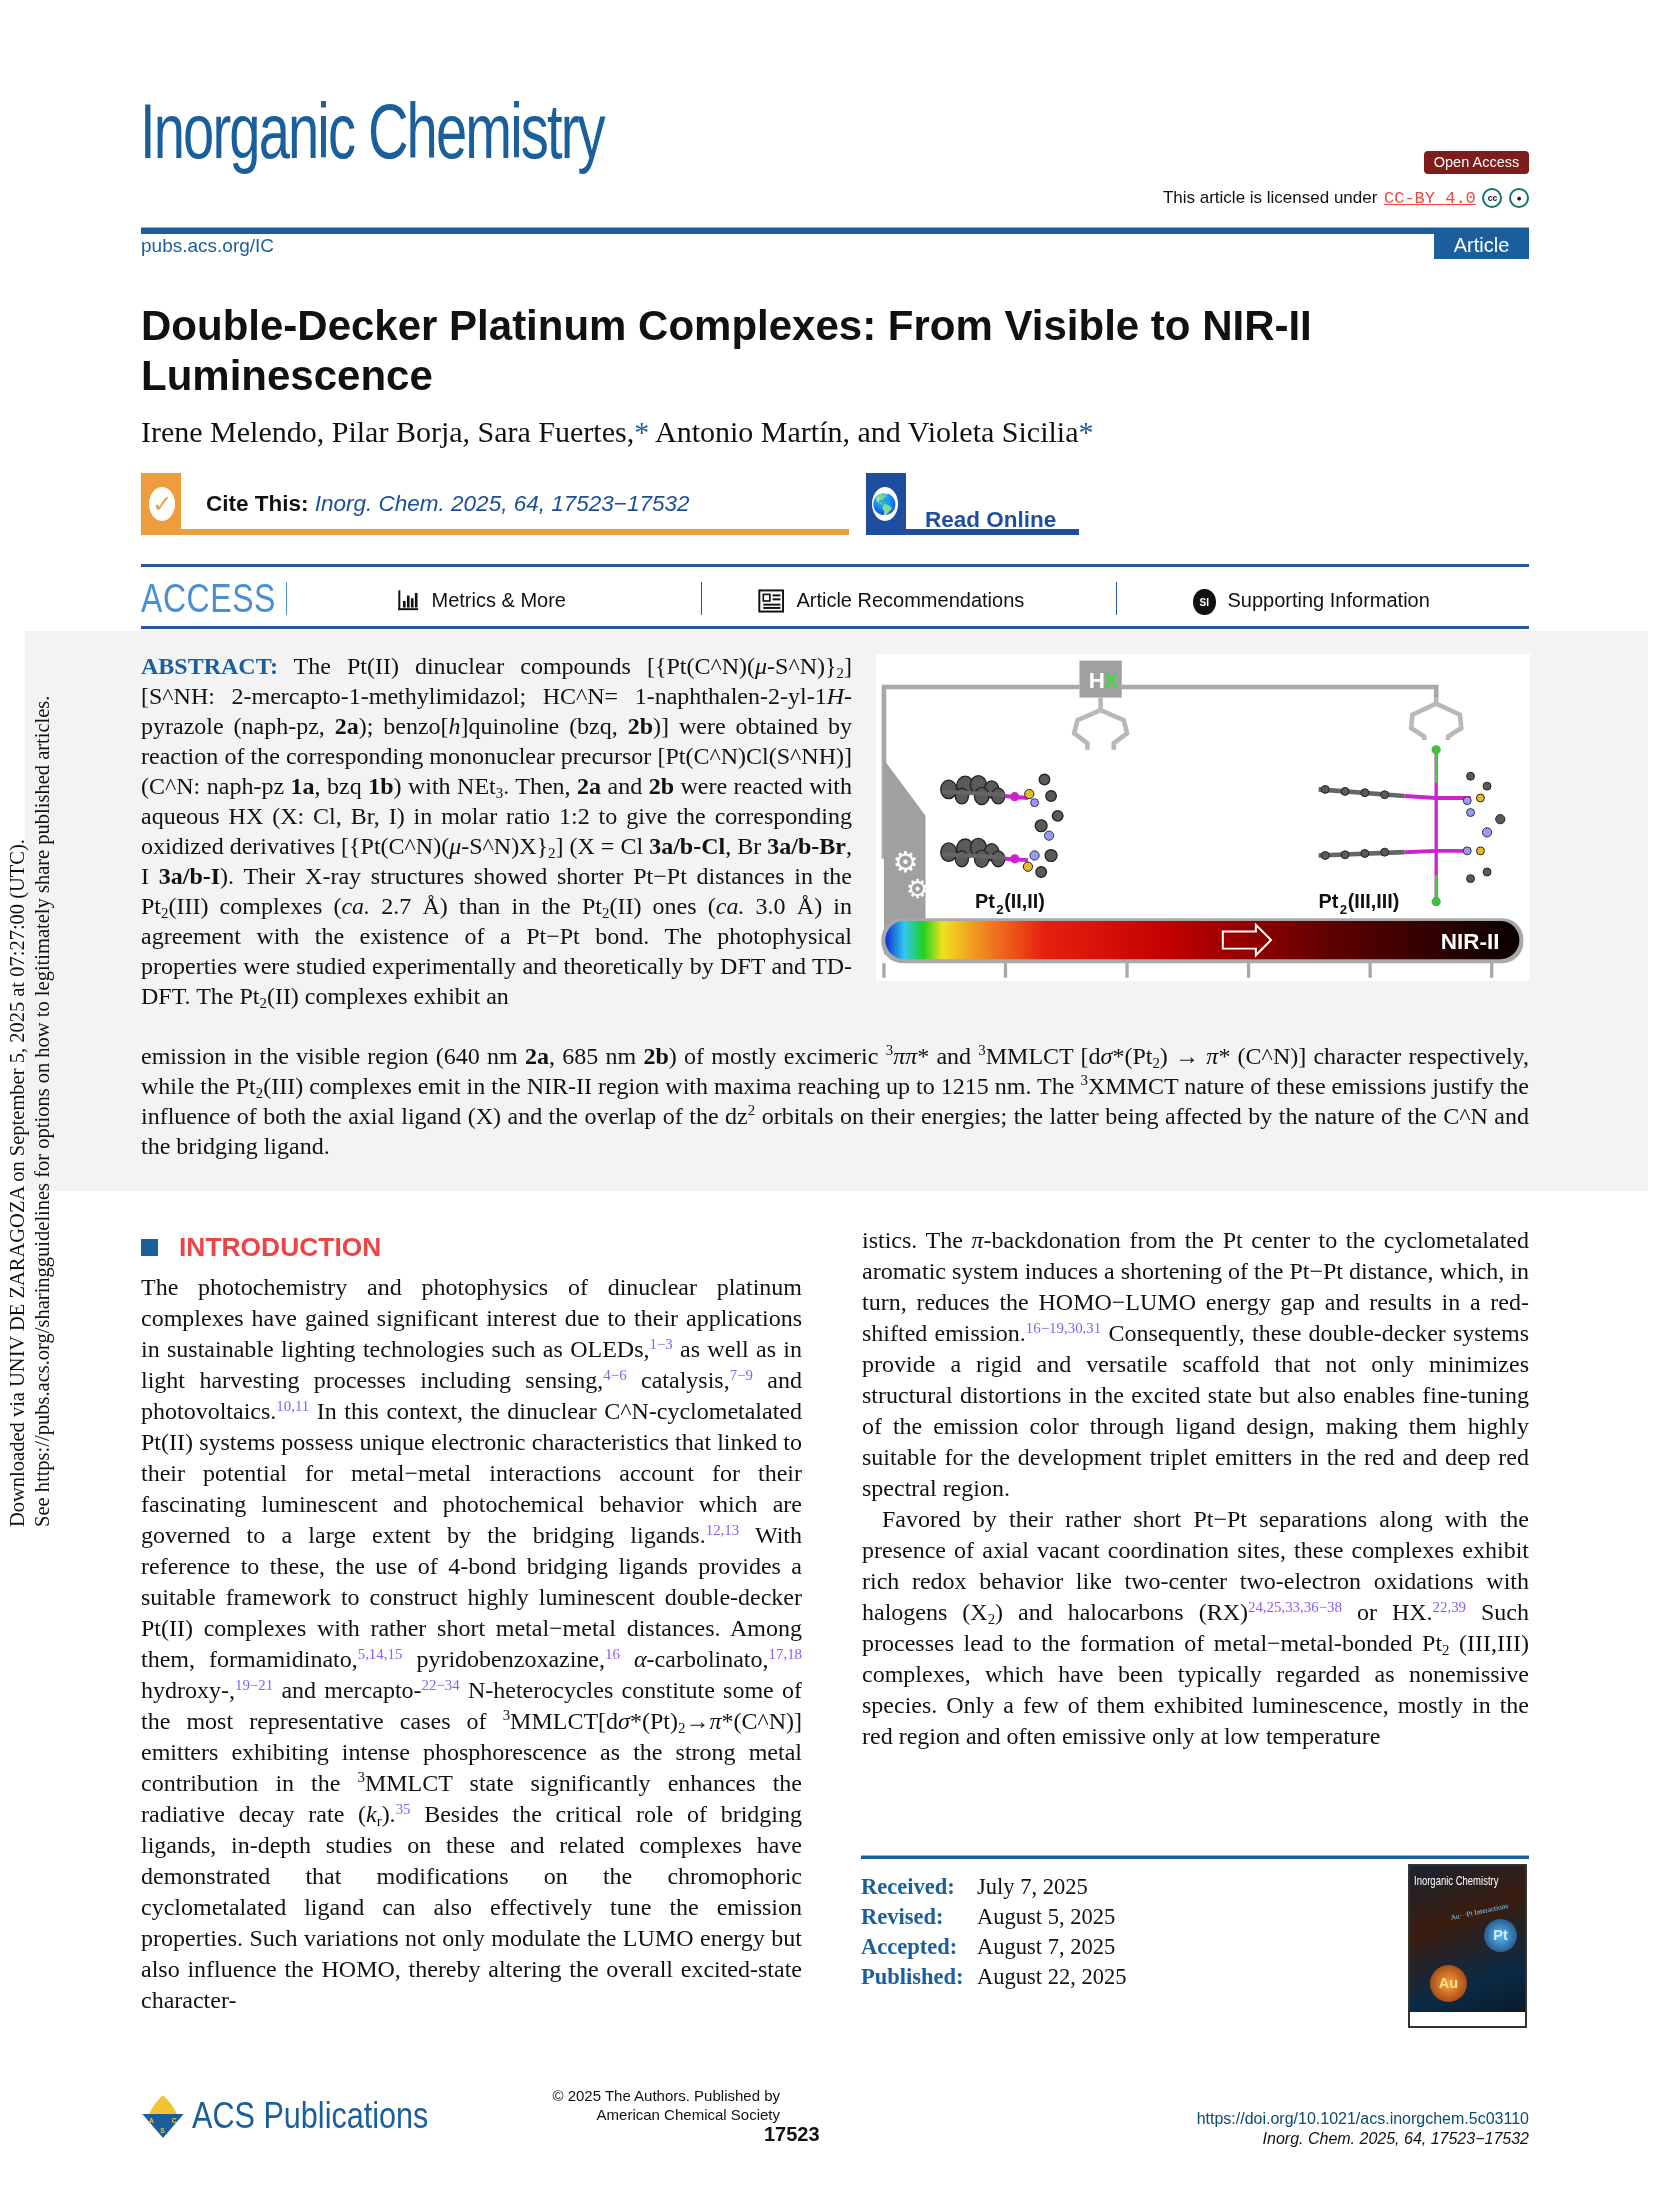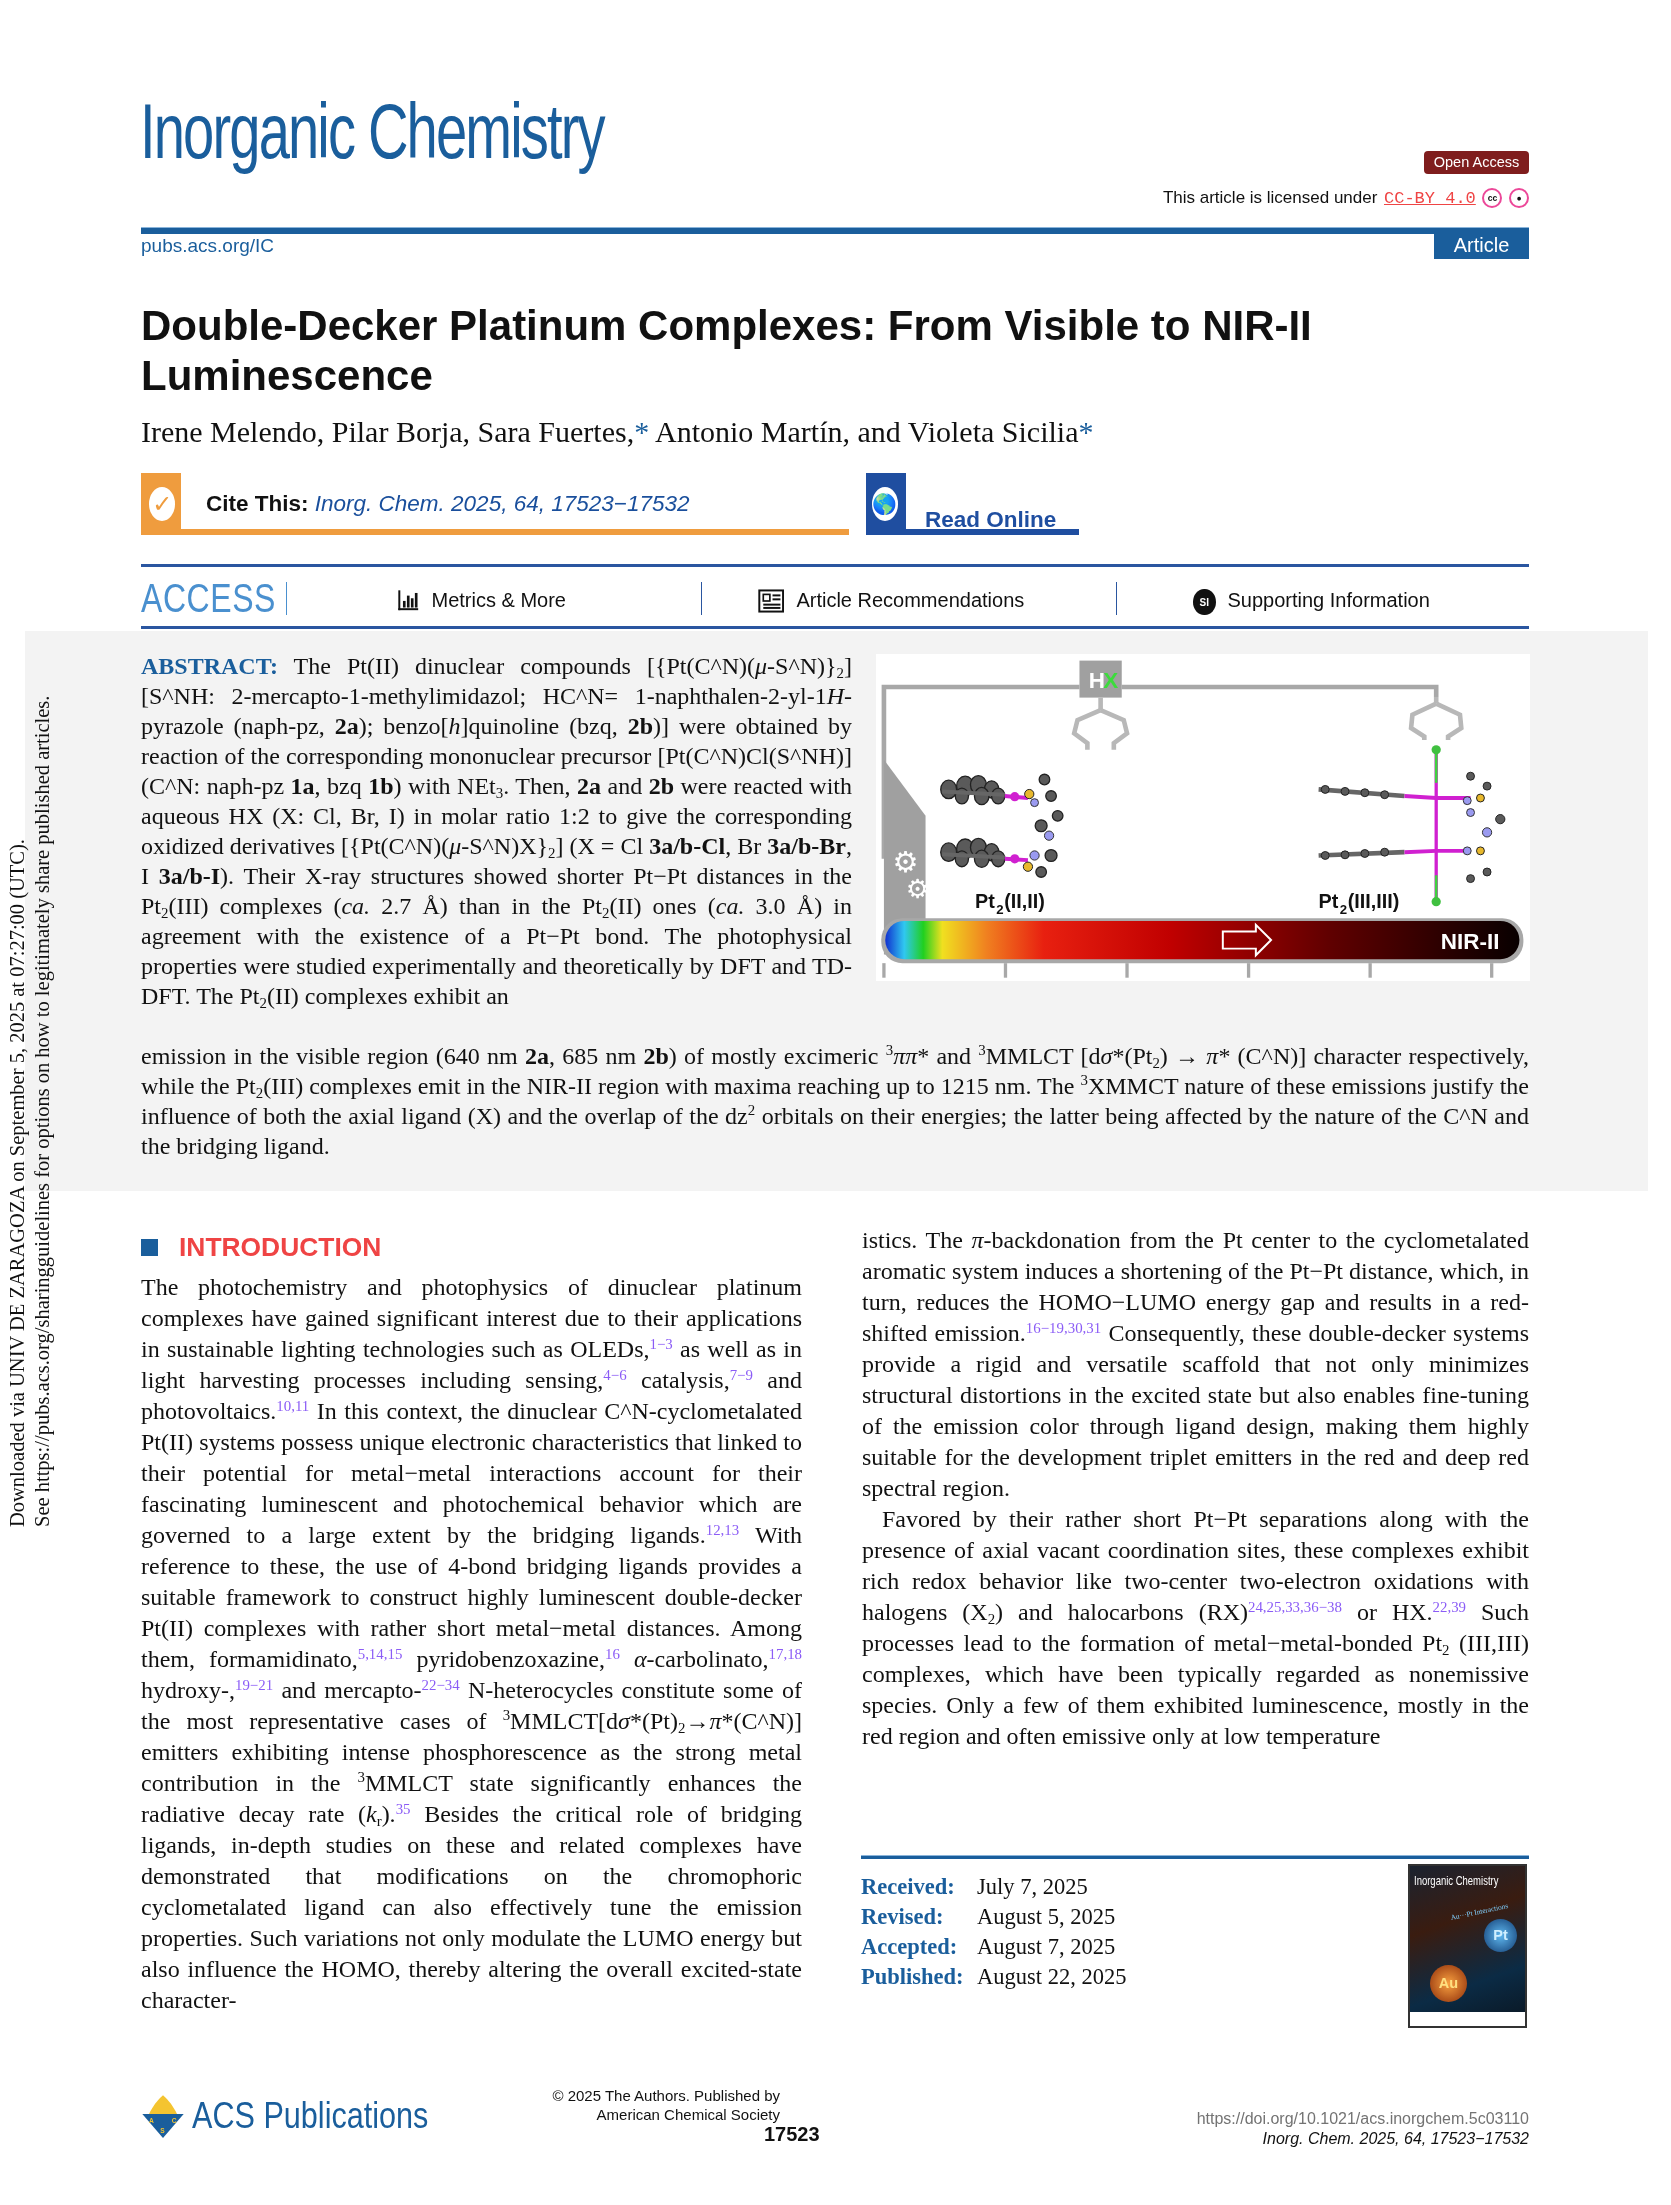--- a/index.html
+++ b/index.html
@@ -9,21 +9,21 @@
   .serif{font-family:"Liberation Serif","DejaVu Serif",serif;}
   .ref{color:#8b5cf6;font-size:0.62em;vertical-align:0.55em;line-height:0;}
   sub.s{font-size:0.62em;line-height:0;vertical-align:-0.25em;}
   sup.s{font-size:0.62em;line-height:0;vertical-align:0.6em;}
 
   
   #journal-title{left:140px;top:86px;font-size:78px;color:#1a5e9c;letter-spacing:-2.6px;transform:scaleX(0.72);transform-origin:left top;font-family:"Liberation Sans",sans-serif;white-space:nowrap;}
   #open-access{left:1424px;top:151px;width:105px;height:22.5px;background:#7f1d1d;color:#fff;border-radius:4px;font-size:14.5px;line-height:22.5px;text-align:center;}
   #license{right:143px;top:188px;font-size:17px;display:flex;align-items:center;gap:6.6px;white-space:nowrap;}
   #license a{color:#ef4444;text-decoration:underline;font-family:Liberation Mono, monospace;}
-  .cc-icon{width:20px;height:20px;border:2px solid #ec4899;border-radius:50%;box-sizing:border-box;font-size:8.6px;font-weight:bold;display:flex;align-items:center;justify-content:center;}
+  .cc-icon{width:20px;height:20px;border:2px solid #0f766e;border-radius:50%;box-sizing:border-box;font-size:8.6px;font-weight:bold;display:flex;align-items:center;justify-content:center;}
   #top-rule{left:141px;top:227px;width:1388px;height:6px;background:#1a5e9c;border-top:1.3px solid #8ab4da;}
   #pubs-url{left:141px;top:235px;font-size:19px;color:#1a5e9c;}
   #article-tab{left:1434px;top:231px;width:95px;height:28px;background:#1a5e9c;color:#fff;font-size:20px;line-height:28px;text-align:center;}
 
   #paper-title{left:141px;top:301px;width:1388px;font-size:42px;font-weight:bold;line-height:50px;color:#111;}
   #authors{left:141px;top:415px;font-size:30px;color:#111;white-space:nowrap;}
   #authors .star{color:#1a5e9c;}
 
   
   #cite-box{left:141px;top:473px;width:708px;height:62px;border-left:40px solid #ef9c3e;border-bottom:6px solid #ef9c3e;box-sizing:border-box;}
@@ -72,21 +72,21 @@
   #cover{left:1408px;top:1864px;width:119px;height:164px;border:2px solid #333;box-sizing:border-box;background:linear-gradient(160deg,#1b2330 0%,#3a1c10 35%,#0b2b45 70%,#0a1520 100%);overflow:hidden;}
   #cover-title{position:absolute;left:4px;top:6.6px;width:111px;font-family:"Liberation Sans",sans-serif;color:#fff;font-size:13.2px;transform:scaleX(0.72);transform-origin:left top;white-space:nowrap;}
   .orb{position:absolute;border-radius:50%;font-family:"Liberation Sans",sans-serif;font-weight:bold;text-align:center;}
 
   
   #acs-logo{left:141px;top:2094px;display:flex;align-items:center;gap:6.6px;}
   #acs-text{font-size:36px;color:#1a5e9c;font-family:"Liberation Sans",sans-serif;transform:scaleX(0.85);transform-origin:left center;white-space:nowrap;}
   #copyright{left:502px;top:2087px;width:278px;font-size:15px;text-align:right;line-height:18.5px;}
   #page-number{left:764px;top:2123px;font-size:20px;font-weight:bold;}
   #doi{right:143px;top:2109px;font-size:16px;text-align:right;line-height:20px;}
-  #doi a{color:#737373;text-decoration:none;}
+  #doi a{color:#0c4a6e;text-decoration:none;}
   #doi .cit{font-style:italic;}
 </style>
 </head>
 <body>
 
 <div id="journal-title" class="abs">Inorganic Chemistry</div>
 <div id="open-access" class="abs sans">Open Access</div>
 <div id="license" class="abs sans">
   <span>This article is licensed under</span>
   <a>CC-BY 4.0</a>

